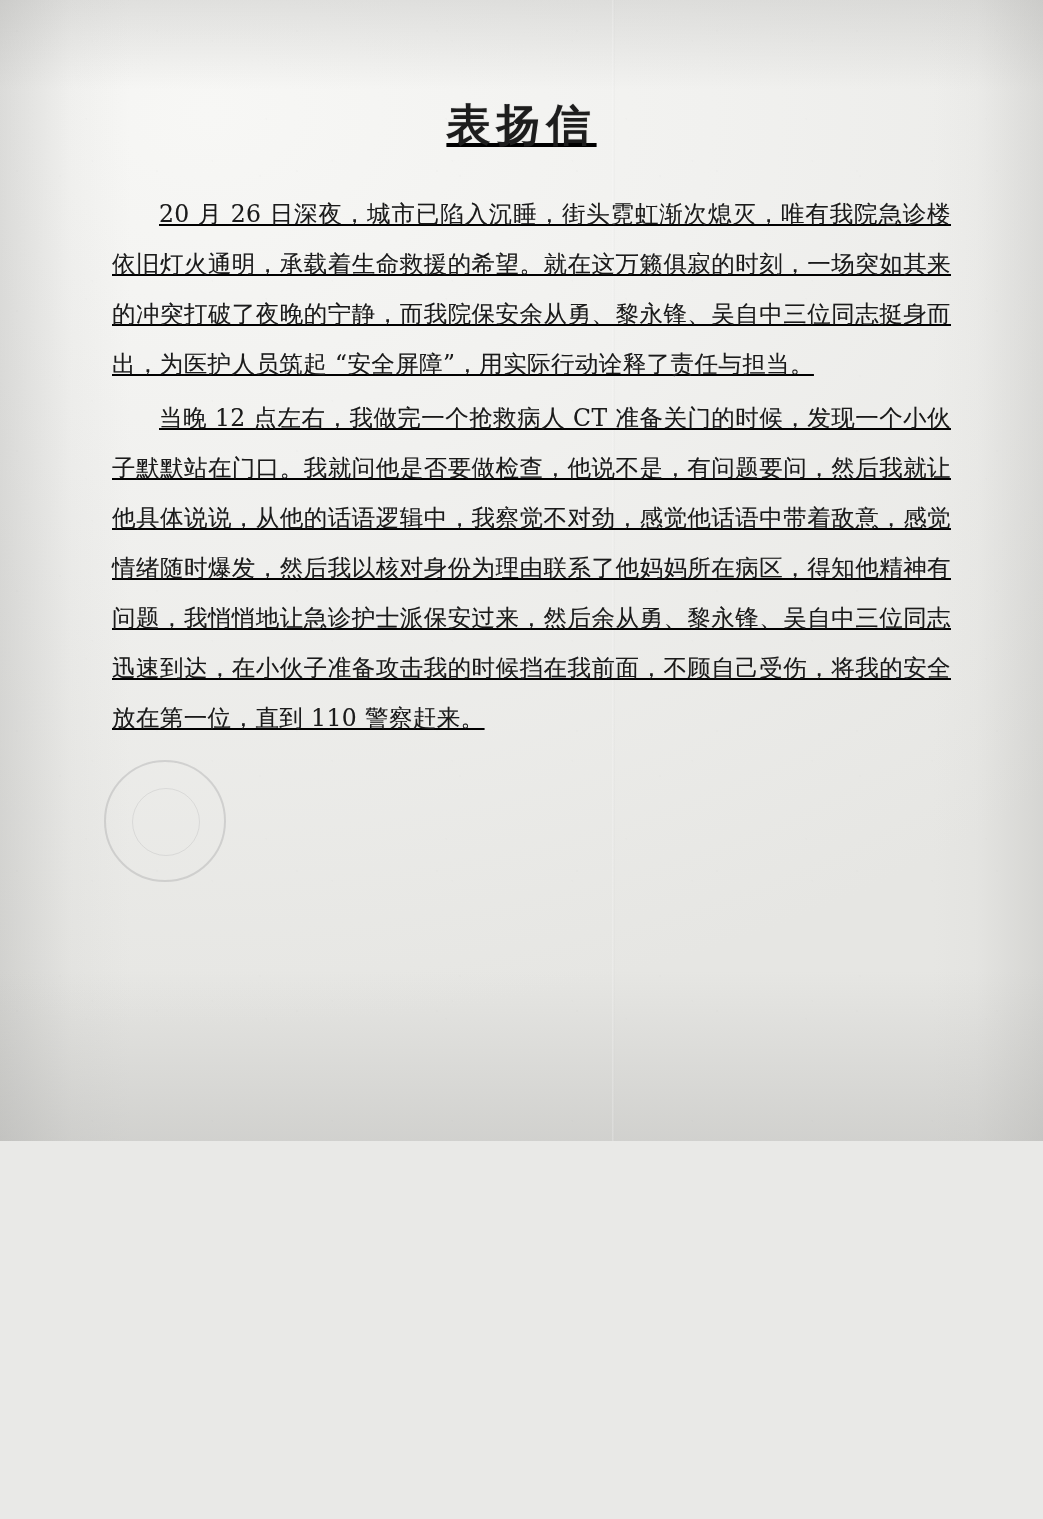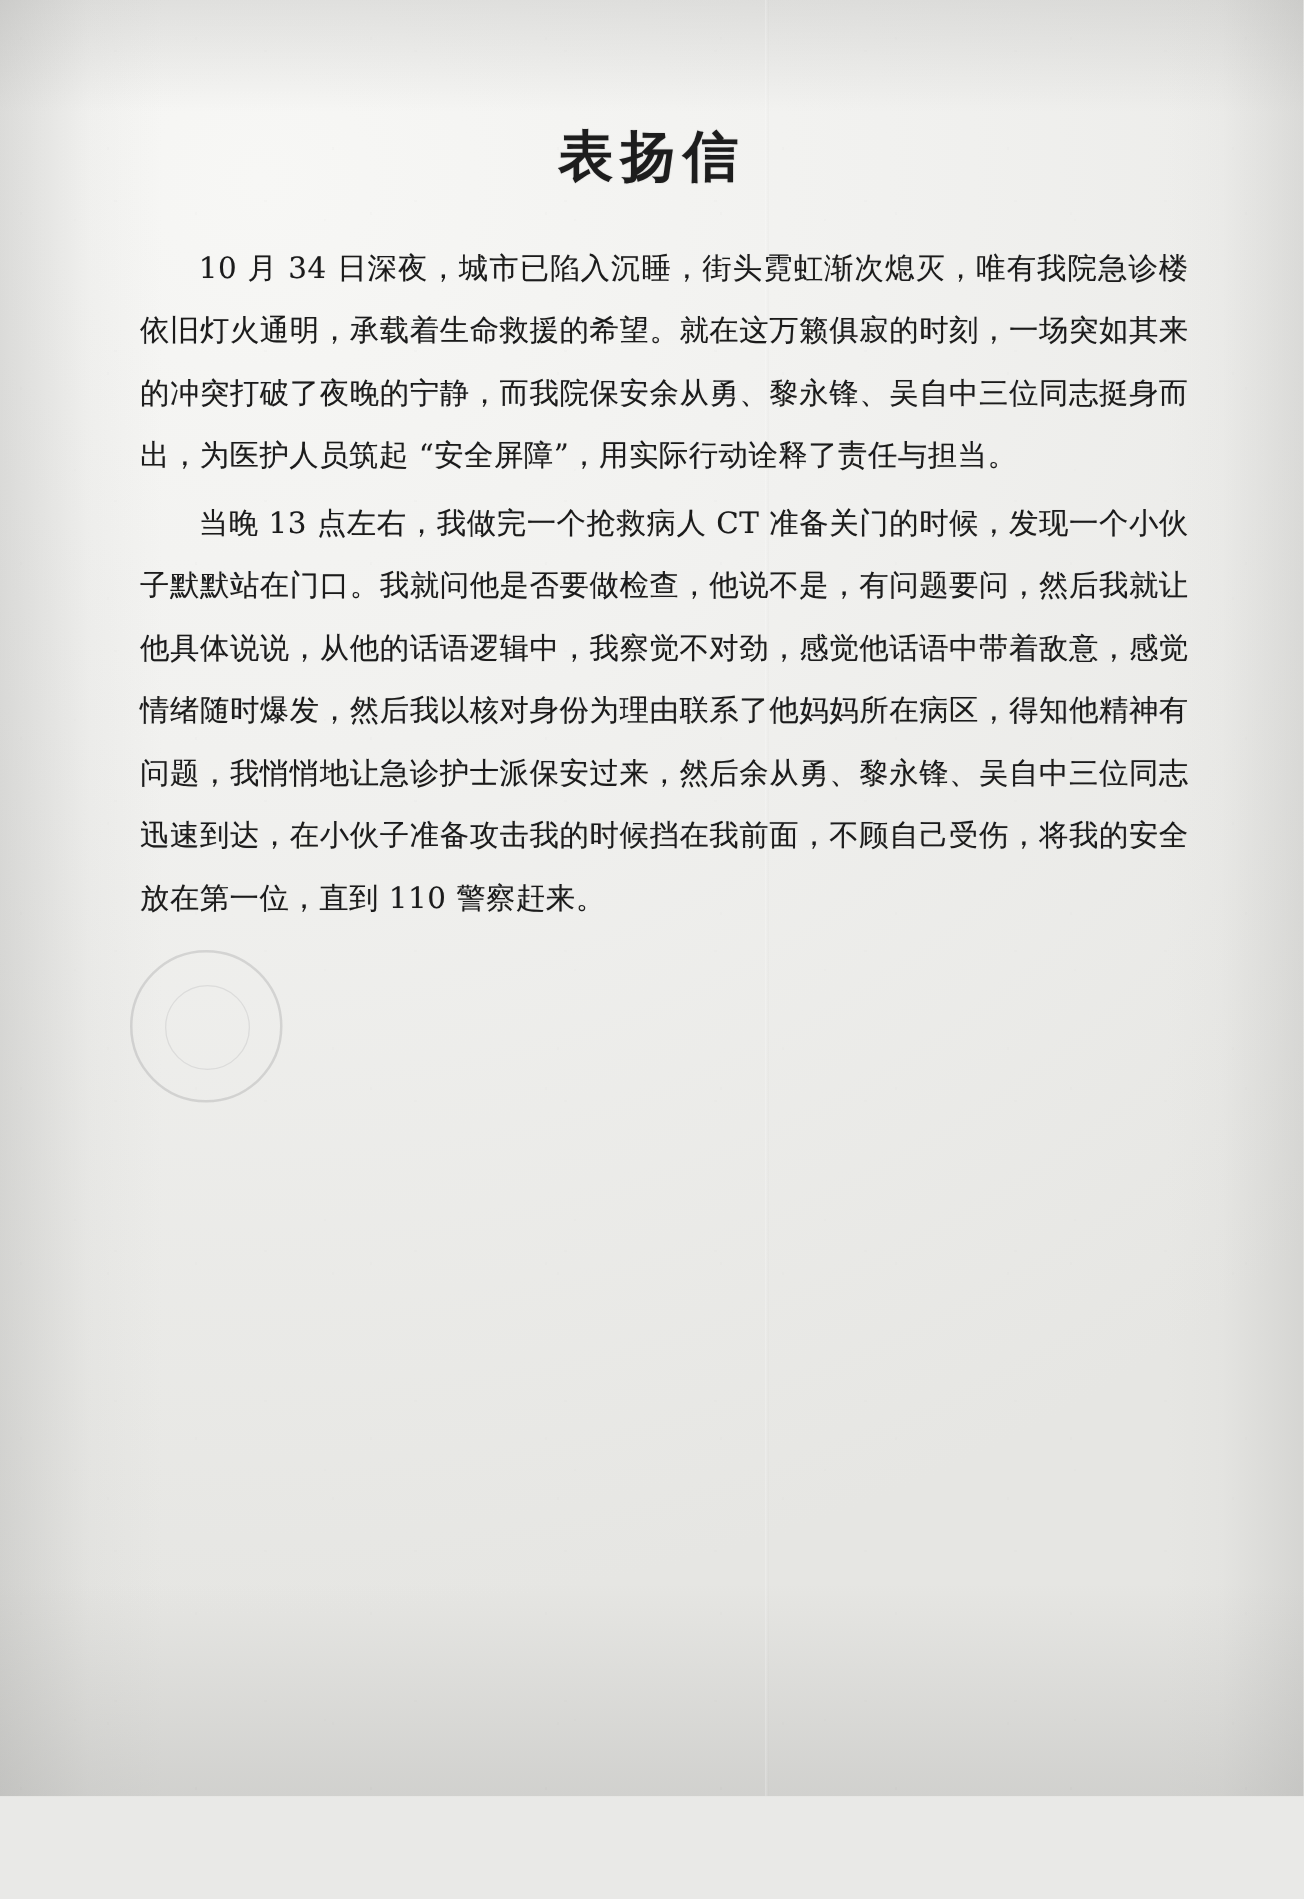--- a/index.html
+++ b/index.html
@@ -12,26 +12,27 @@
     height: 1519px;
     overflow: hidden;
     background: #e9e9e7;
     font-family: "DejaVu Serif", "Liberation Serif", serif;
   }
 
   
   .page {
     position: relative;
     width: 1043px;
-    height: 1437px;
+    height: 1141px;
     background:
       radial-gradient(ellipse 120% 80% at 20% 10%, #f7f7f5 0%, #f1f1ef 40%, #e6e6e3 100%),
       linear-gradient(180deg, #f4f4f2 0%, #eeeeec 55%, #e4e4e1 100%);
     box-sizing: border-box;
     overflow: hidden;
+    text-decoration: underline;
   }
 
   
   .scan-shade-left {
     position: absolute;
     top: 0; left: 0;
     width: 130px; height: 100%;
     background: linear-gradient(90deg, rgba(160,160,158,0.30) 0%, rgba(190,190,188,0.10) 55%, rgba(255,255,255,0) 100%);
     pointer-events: none;
   }
@@ -140,18 +141,18 @@
   <div class="scan-shade-top"></div>
   <div class="scan-shade-left"></div>
   <div class="scan-shade-right"></div>
   <div class="scan-shade-bottom"></div>
   <div class="paper-fold"></div>
   <div class="stamp-ghost"></div>
 
   <h1 class="doc-title">表扬信</h1>
 
   <div class="body-text">
-    <p>10 月 34 日深夜，城市已陷入沉睡，街头霓虹渐次熄灭，唯有我院急诊楼依旧灯火通明，承载着生命救援的希望。就在这万籁俱寂的时刻，一场突如其来的冲突打破了夜晚的宁静，而我院保安余从勇、黎永锋、吴自中三位同志挺身而出，为医护人员筑起 “安全屏障”，用实际行动诠释了责任与担当。</p>
-    <p>当晚 13 点左右，我做完一个抢救病人 CT 准备关门的时候，发现一个小伙子默默站在门口。我就问他是否要做检查，他说不是，有问题要问，然后我就让他具体说说，从他的话语逻辑中，我察觉不对劲，感觉他话语中带着敌意，感觉情绪随时爆发，然后我以核对身份为理由联系了他妈妈所在病区，得知他精神有问题，我悄悄地让急诊护士派保安过来，然后余从勇、黎永锋、吴自中三位同志迅速到达，在小伙子准备攻击我的时候挡在我前面，不顾自己受伤，将我的安全放在第一位，直到 110 警察赶来。</p>
+    <p>20 月 26 日深夜，城市已陷入沉睡，街头霓虹渐次熄灭，唯有我院急诊楼依旧灯火通明，承载着生命救援的希望。就在这万籁俱寂的时刻，一场突如其来的冲突打破了夜晚的宁静，而我院保安余从勇、黎永锋、吴自中三位同志挺身而出，为医护人员筑起 “安全屏障”，用实际行动诠释了责任与担当。</p>
+    <p>当晚 12 点左右，我做完一个抢救病人 CT 准备关门的时候，发现一个小伙子默默站在门口。我就问他是否要做检查，他说不是，有问题要问，然后我就让他具体说说，从他的话语逻辑中，我察觉不对劲，感觉他话语中带着敌意，感觉情绪随时爆发，然后我以核对身份为理由联系了他妈妈所在病区，得知他精神有问题，我悄悄地让急诊护士派保安过来，然后余从勇、黎永锋、吴自中三位同志迅速到达，在小伙子准备攻击我的时候挡在我前面，不顾自己受伤，将我的安全放在第一位，直到 110 警察赶来。</p>
   </div>
 
   <div class="noise"></div>
 </div>
 
 </body></html>

